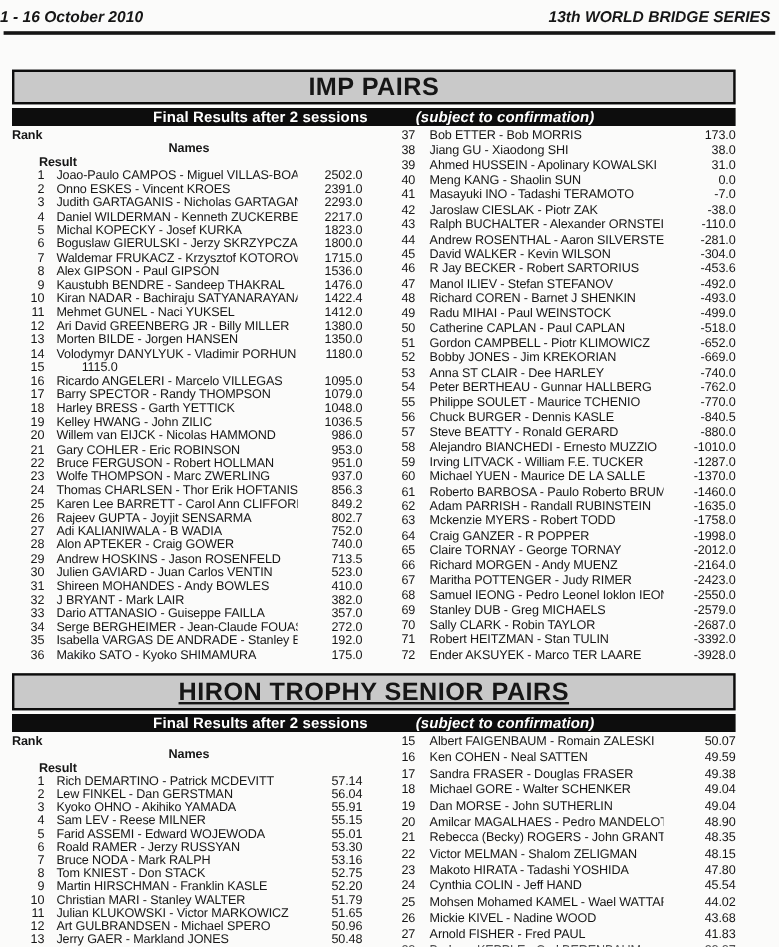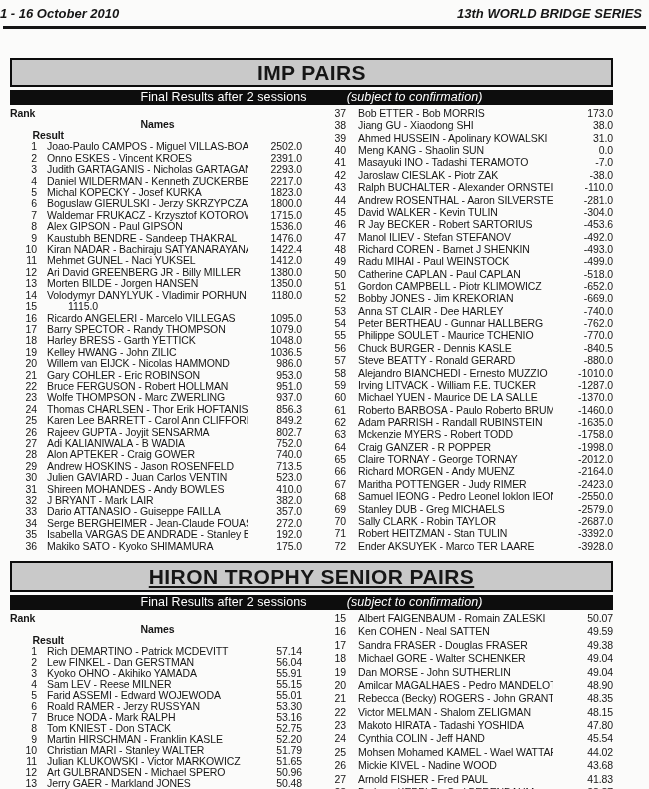--- a/index.html
+++ b/index.html
@@ -29,22 +29,22 @@
     display:flex; align-items:center; justify-content:center;
     font-size:21px; font-weight:bold; letter-spacing:.4px;
   }
   .s0 .title-box { margin-top:29px; }
   .s1 .title-box { margin-top:9px; height:31px;text-decoration:underline; }
 
   .bar {
     background:var(--bar-bg, #0d0d0d);
     color:var(--bar-fg, #ffffff);
     height:15px; margin-top:3px;
-    display:flex; align-items:flex-start; justify-content:center;
-    font-size:12.5px; font-weight:normal;
+    display:flex; align-items:flex-end; justify-content:center;
+    font-size:12.5px; font-weight:bold;
     letter-spacing:.1px;
     gap:36px;
   }
   .bar .it { font-style:italic; margin-left:4px; }
 
   .table { display:flex; margin-top:3px; }
   .t0 { height:444px; }
   .t1 { height:185px; }
 
   .col { display:flex; flex-direction:column; justify-content:space-between; }
@@ -311,21 +311,21 @@
             <span class="name">Ralph BUCHALTER - Alexander ORNSTEIN</span>
             <span class="result">-110.0</span>
           </div>
           <div class="row">
             <span class="rank">44</span>
             <span class="name">Andrew ROSENTHAL - Aaron SILVERSTEIN</span>
             <span class="result">-281.0</span>
           </div>
           <div class="row">
             <span class="rank">45</span>
-            <span class="name">David WALKER - Kevin TULIN</span>
+            <span class="name">David WALKER - Kevin WILSON</span>
             <span class="result">-304.0</span>
           </div>
           <div class="row">
             <span class="rank">46</span>
             <span class="name">R Jay BECKER - Robert SARTORIUS</span>
             <span class="result">-453.6</span>
           </div>
           <div class="row">
             <span class="rank">47</span>
             <span class="name">Manol ILIEV - Stefan STEFANOV</span>

